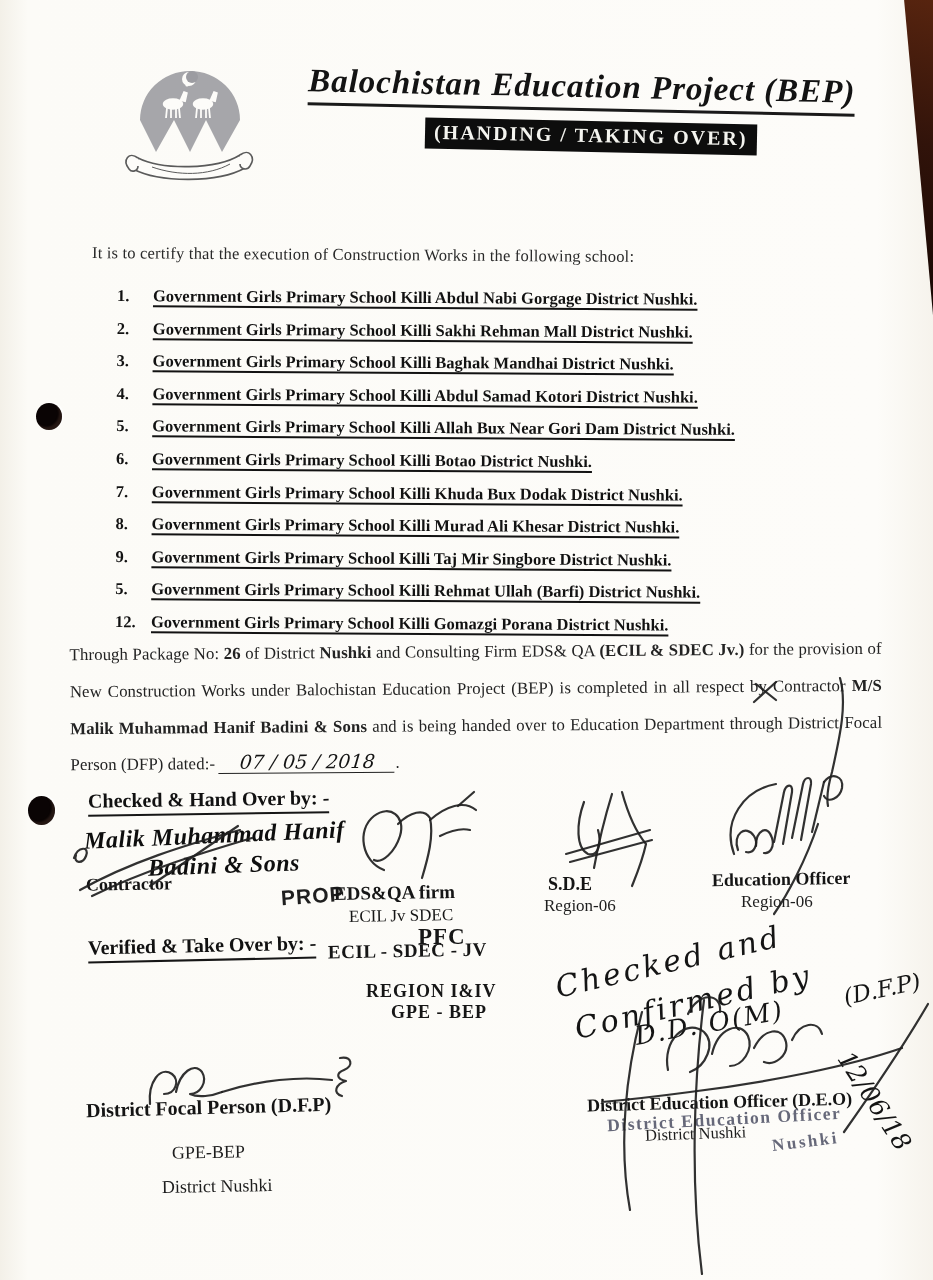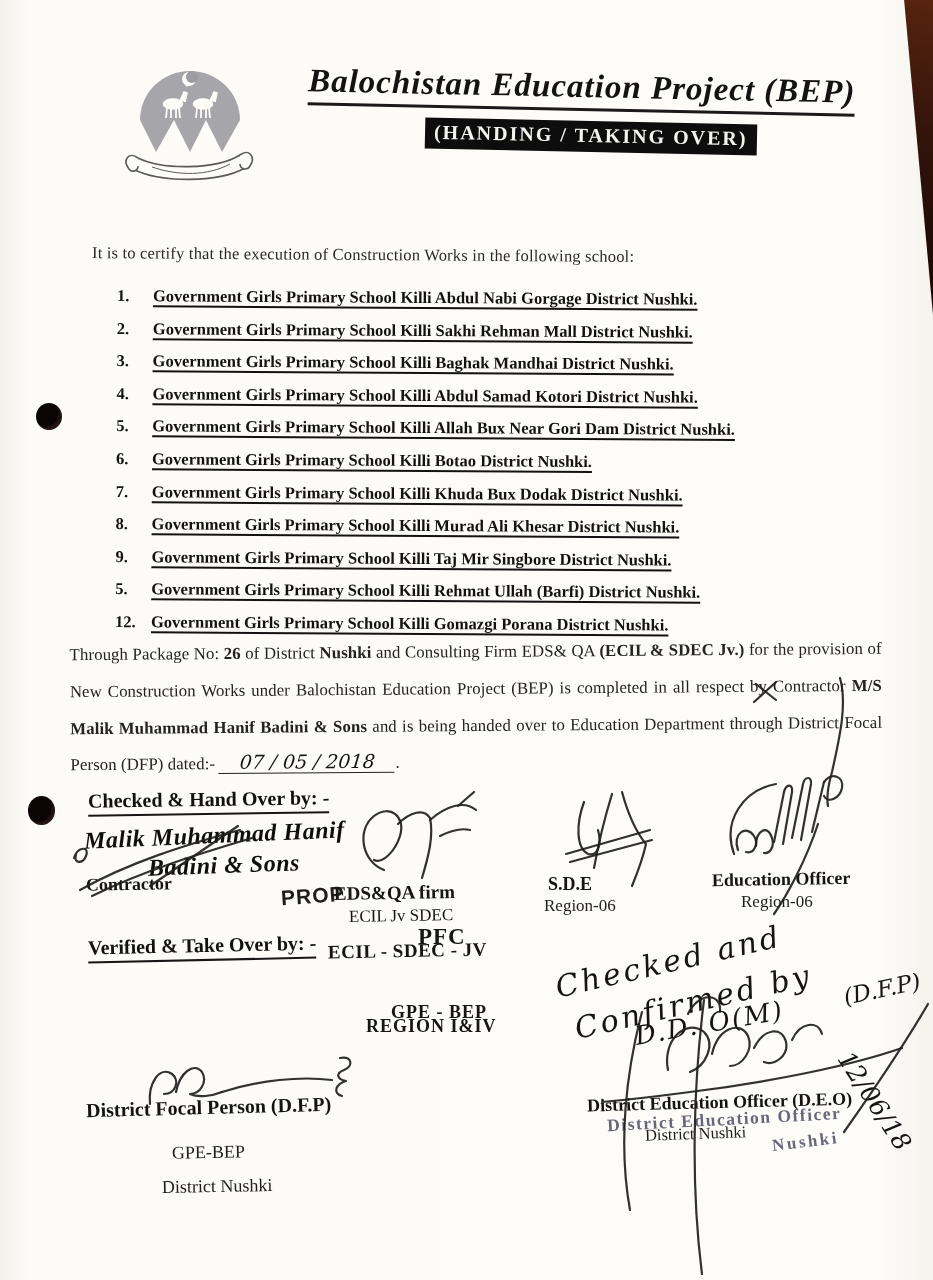--- a/index.html
+++ b/index.html
@@ -159,21 +159,21 @@
   <div class="abs cons-stamp b" style="left:418px;top:924px;font-size:23px;letter-spacing:1px;">PFC</div>
 
   <div class="abs sig-label" style="left:548px;top:874px;">S.D.E</div>
   <div class="abs sig-sub" style="left:544px;top:896px;">Region-06</div>
   <div class="abs sig-label" style="left:712px;top:869px;transform:rotate(-1deg);">Education Officer</div>
   <div class="abs sig-sub" style="left:741px;top:892px;">Region-06</div>
 
   <div class="abs sec-head" style="left:88px;top:934px;transform:rotate(-1.2deg);">Verified &amp; Take Over by: -</div>
   <div class="abs cons-stamp b" style="left:328px;top:940px;font-size:19px;letter-spacing:.5px;transform:rotate(-1deg);">ECIL - SDEC - JV</div>
   <div class="abs cons-stamp b" style="left:391px;top:1002px;font-size:18px;letter-spacing:1px;">GPE - BEP</div>
-  <div class="abs cons-stamp b" style="left:366px;top:1016px;font-size:18px;letter-spacing:1px;">REGION I&amp;IV</div>
+  <div class="abs cons-stamp b" style="left:366px;top:981px;font-size:18px;letter-spacing:1px;">REGION I&amp;IV</div>
 
   <div class="abs hand" style="left:553px;top:944px;font-size:30px;letter-spacing:3px;transform:rotate(-13deg);">Checked and</div>
   <div class="abs hand" style="left:572px;top:984px;font-size:30px;letter-spacing:3px;transform:rotate(-13deg);">Confirmed by</div>
   <div class="abs hand" style="left:634px;top:1008px;font-size:26px;letter-spacing:2px;transform:rotate(-10deg);">D.D. O(M)</div>
   <div class="abs hand" style="left:843px;top:976px;font-size:23px;transform:rotate(-12deg);">(D.F.P)</div>
 
   <div class="abs sig-label" style="left:86px;top:1096px;font-size:20px;transform:rotate(-1.5deg);">District Focal Person (D.F.P)</div>
   <div class="abs sig-sub" style="left:172px;top:1142px;font-size:18px;transform:rotate(-1deg);">GPE-BEP</div>
   <div class="abs sig-sub" style="left:162px;top:1176px;font-size:18px;transform:rotate(-1deg);">District Nushki</div>
 

